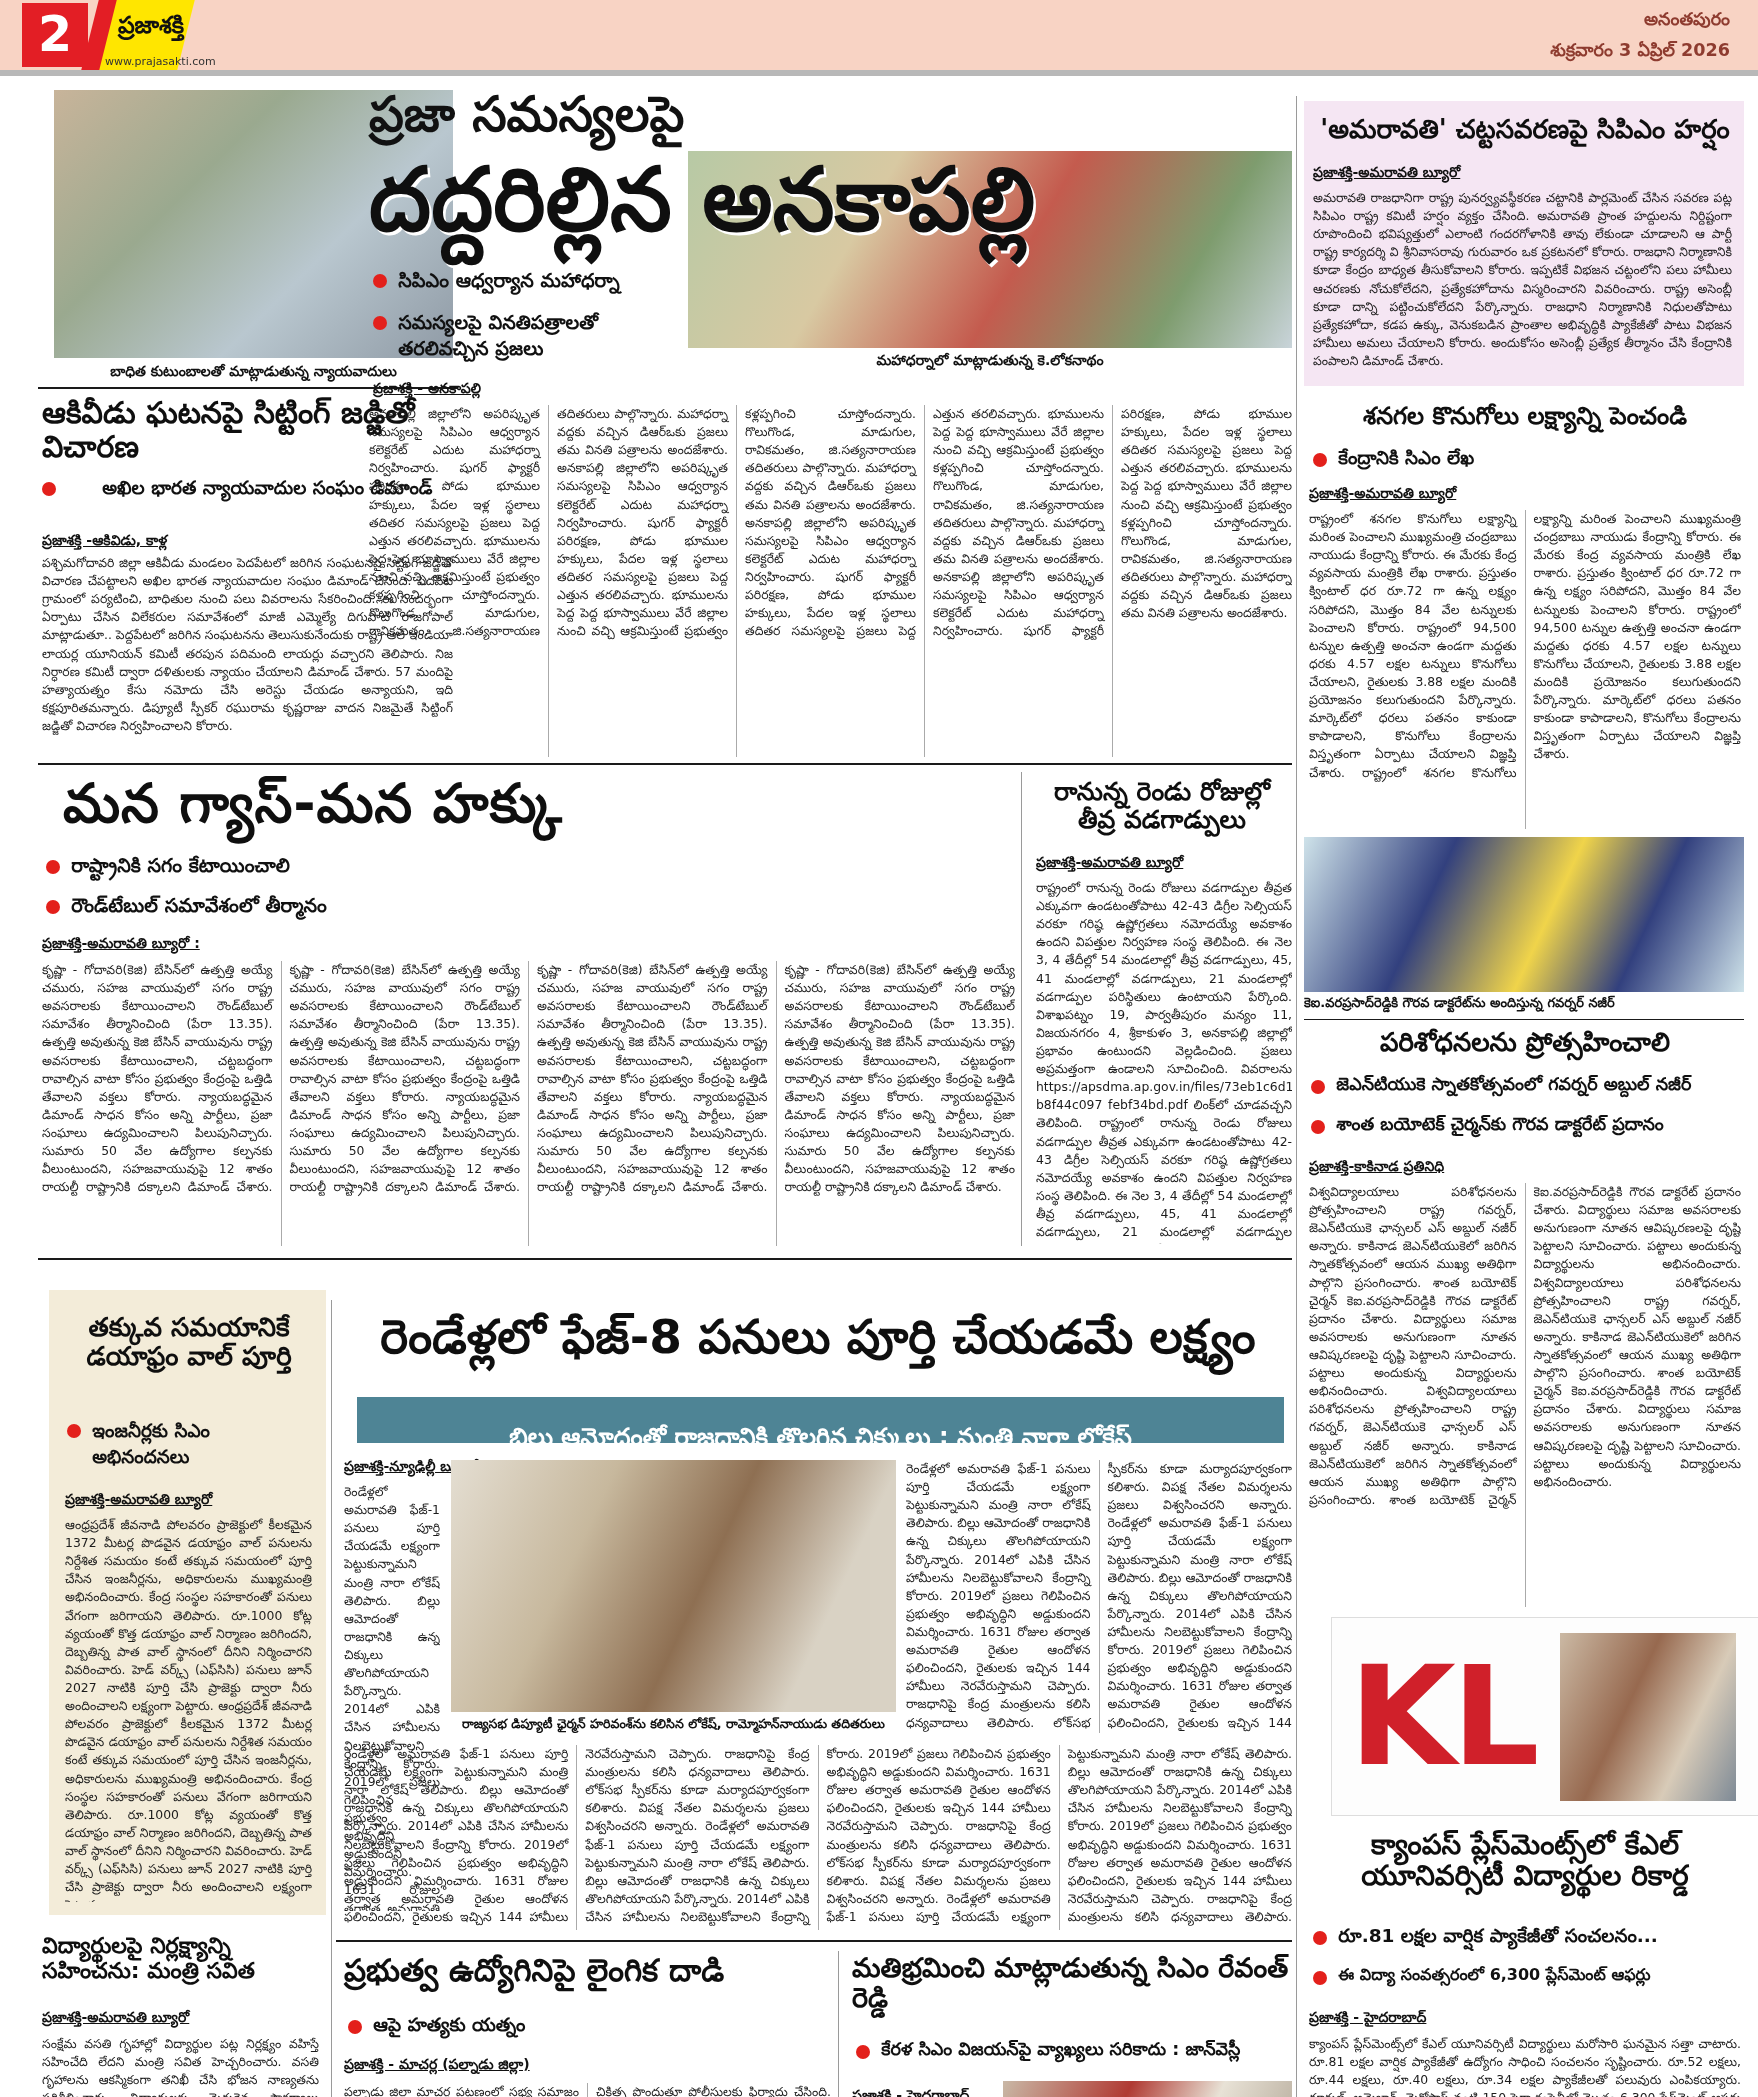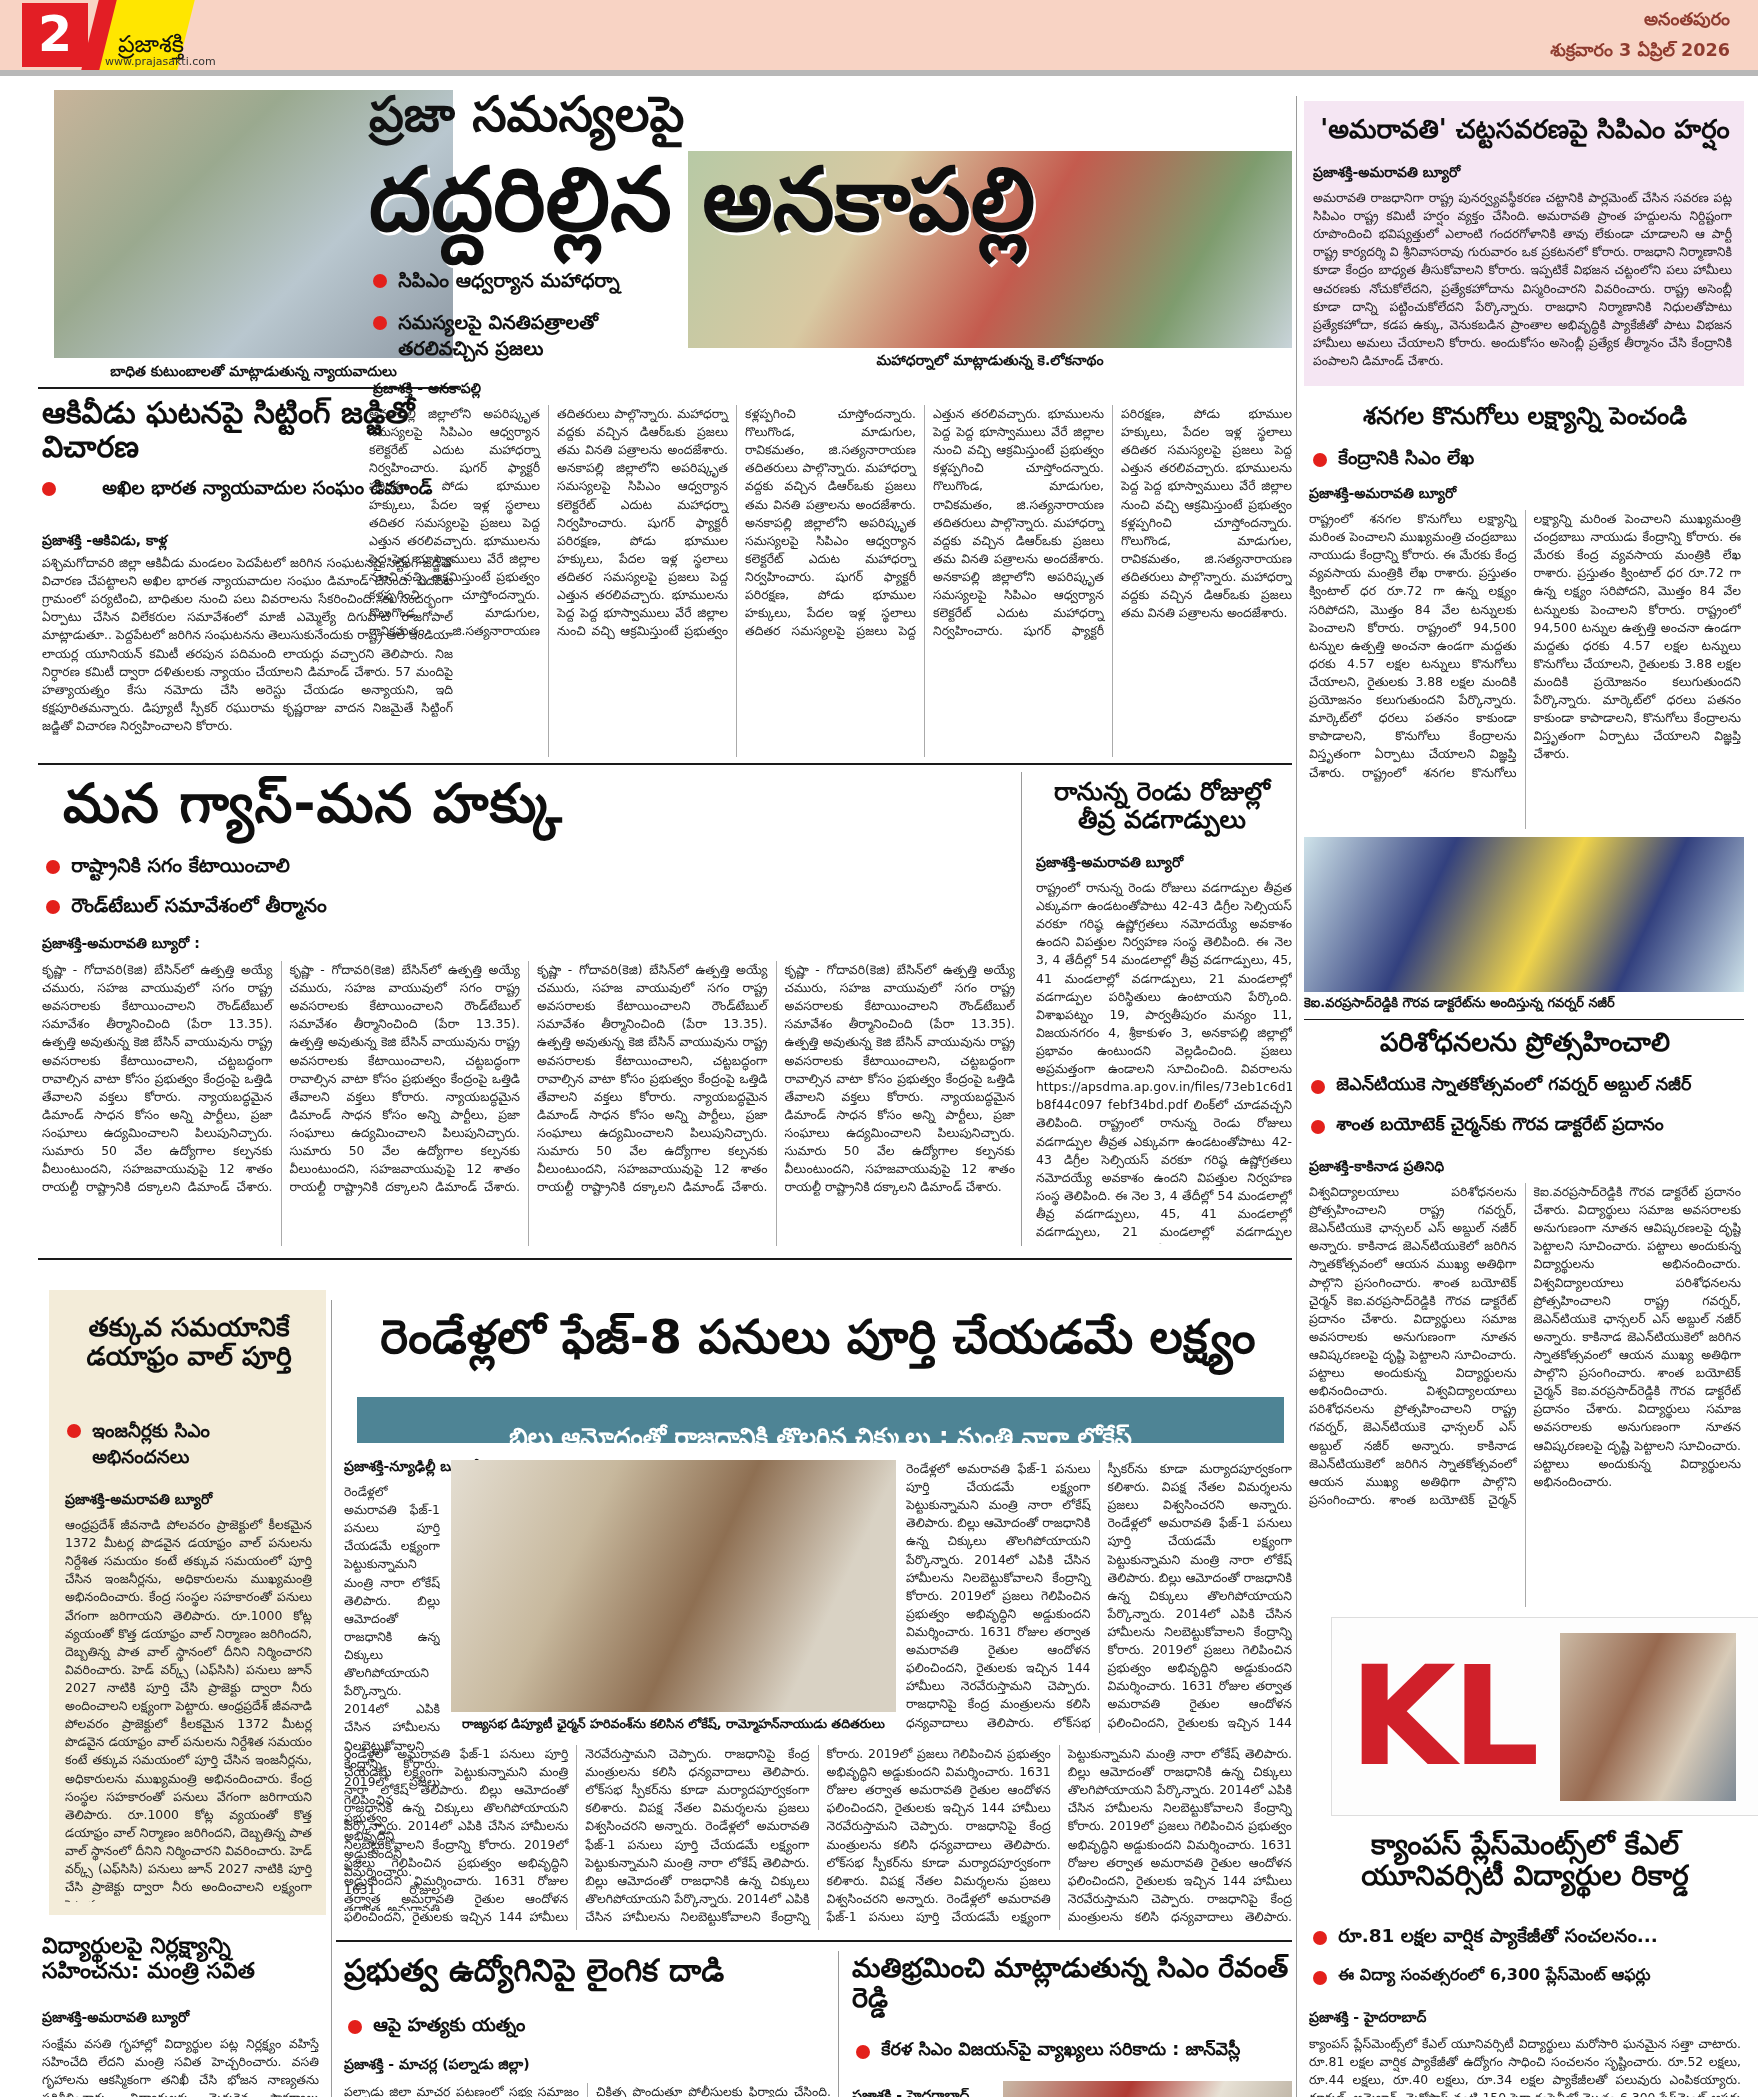--- a/index.html
+++ b/index.html
@@ -5,33 +5,33 @@
   html,body{margin:0;padding:0;background:#e8e8e8;}
   #page{position:relative;width:1759px;height:2577px;background:#ffffff;overflow:hidden;
         font-family:"DejaVu Sans","Liberation Sans",sans-serif;color:#161616;}
   
   .masthead{position:absolute;left:0;top:0;width:1759px;height:70px;background:#f8d3c4;}
   .masthead-rule{position:absolute;left:0;top:70px;width:1759px;height:5.9px;background:#b8b8b8;}
   .pagenum-box{position:absolute;left:22px;top:2.5px;width:66px;height:64px;background:#e31e25;
                color:#fff;font-size:49px;font-weight:bold;display:flex;align-items:center;justify-content:center;}
   .logo-slash{position:absolute;left:90px;top:0;width:25px;height:70px;background:#e31e25;transform:skewX(-14deg);}
   .logo-box{position:absolute;left:108px;top:0;width:78px;height:70px;background:#ffe600;transform:skewX(-14deg);}
-  .logo-text{position:absolute;left:112px;top:21px;width:78px;height:50px;display:flex;align-items:center;justify-content:center;
-             font-size:23.5px;font-weight:400;color:#111;}
+  .logo-text{position:absolute;left:112px;top:2px;width:78px;height:50px;display:flex;align-items:center;justify-content:center;
+             font-size:23.5px;font-weight:700;color:#111;}
   .site-text{position:absolute;left:105px;top:55px;font-size:11px;color:#333;}
   .edition{position:absolute;right:29px;top:9.2px;font-size:17.6px;font-weight:bold;color:#8e3b2f;}
   .pubdate{position:absolute;right:29px;top:40px;font-size:17.6px;font-weight:bold;color:#8e3b2f;}
   
   .photo{background:linear-gradient(135deg,#c8b49a 0%,#9aa98f 35%,#b9c7cf 65%,#8f9aa5 100%);position:absolute;}
   .photo.crowd{background:linear-gradient(120deg,#b7c9a5,#d8c9a2 30%,#c45b4e 55%,#7e9c6e 80%,#c9d4da);}
   .photo.conv{background:linear-gradient(115deg,#cfe3ea,#32407e 30%,#f0d44a 55%,#32407e 75%,#cfe3ea);}
   .photo.cpm{background:linear-gradient(115deg,#c9b8a6,#b03a33 35%,#e8e2d6 60%,#9d8f7d);}
   .photo.lokesh{background:linear-gradient(115deg,#e4ded2,#c7b89d 30%,#8e6f52 55%,#d9d2c4 80%);}
   .caption{font-size:14px;font-weight:bold;color:#111;}
-  .byline{font-size:14px;font-weight:bold;color:#111;}
+  .byline{font-size:14px;font-weight:bold;color:#111;text-decoration:underline;}
   .body-text{font-size:12.4px;line-height:1.46;text-align:justify;color:#1c1c1c;overflow:hidden;}
   .bullet-row{display:flex;align-items:flex-start;}
   .bullet-dot{width:14.3px;height:14.3px;border-radius:50%;background:#e3201b;flex:0 0 14.3px;margin-top:5.9px;margin-right:11px;}
   .kicker{font-weight:bold;color:#111;}
   .hrule{position:absolute;background:#1a1a1a;}
   .vrule{position:absolute;background:#9a9a9a;width:0.8px;}
   .cols2{column-count:2;column-gap:17px;column-rule:0.4px solid #aaa;}
   .cols4{column-count:4;column-gap:17px;column-rule:0.4px solid #aaa;}
   .cols5{column-count:5;column-gap:17px;column-rule:0.4px solid #aaa;}
   .headline{font-weight:900;color:#0f0f0f;line-height:1.12;}

